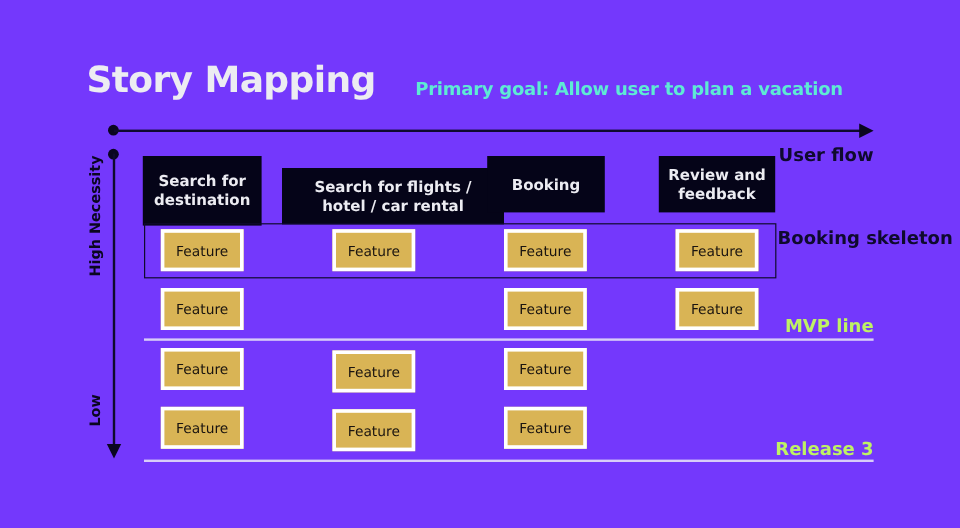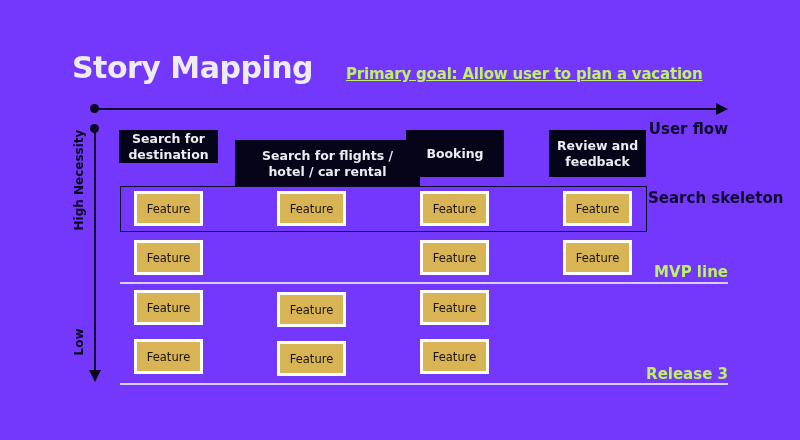--- a/index.html
+++ b/index.html
@@ -10,22 +10,22 @@
       position: relative;
     }
     .abs { position: absolute; }
     .title {
       left: 72px; top: 50px;
       font-size: 30px; font-weight: bold; color: #ececf2;
       letter-spacing: -0.5px; white-space: nowrap;
     }
     .goal {
       left: 346px; top: 65px;
-      font-size: 15px; font-weight: bold; color: #bef264;
-      white-space: nowrap; letter-spacing: -0.2px; text-decoration: underline;
+      font-size: 15px; font-weight: bold; color: #5eead4;
+      white-space: nowrap; letter-spacing: -0.2px;
     }
     .hline { background: #0f0a2e; }
     .dot { width: 9px; height: 9px; border-radius: 50%; background: #0a0620; }
     .arrow-right {
       width: 0; height: 0;
       border-top: 6px solid transparent; border-bottom: 6px solid transparent;
       border-left: 12px solid #0a0620;
     }
     .arrow-down {
       width: 0; height: 0;
@@ -71,40 +71,40 @@
 <div class="abs dot" style="left:90px; top:124px;"></div>
 <div class="abs hline" style="left:94px; top:128px; width:2px; height:243px;"></div>
 <div class="abs arrow-down" style="left:89px; top:370px;"></div>
 <div class="abs" style="left:49px; top:172px; width:60px; height:16px; display:flex; align-items:center; justify-content:center;">
   <div class="vlabel">High Necessity</div>
 </div>
 <div class="abs" style="left:49px; top:334px; width:60px; height:16px; display:flex; align-items:center; justify-content:center;">
   <div class="vlabel">Low</div>
 </div>
 
-<div class="abs step" style="left:119px; top:130px; width:99px; height:33px;">
+<div class="abs step" style="left:119px; top:130px; width:99px; height:58px;">
   <span style="padding:0 10px;">Search for destination</span>
 </div>
 <div class="abs step" style="left:235px; top:140px; width:185px; height:47px;">
   <span style="padding:0 12px;">Search for flights / hotel / car rental</span>
 </div>
 <div class="abs step" style="left:406px; top:130px; width:98px; height:47px;justify-content:center;">
   <span>Booking</span>
 </div>
 <div class="abs step" style="left:549px; top:130px; width:97px; height:47px;">
   <span style="padding:0 6px;">Review and feedback</span>
 </div>
 
 <div class="abs skeleton" style="left:120px; top:186px; width:527px; height:46px;"></div>
 <div class="abs feature" style="left:134px; top:191px;">Feature</div>
 <div class="abs feature" style="left:277px; top:191px;">Feature</div>
 <div class="abs feature" style="left:420px; top:191px;">Feature</div>
 <div class="abs feature" style="left:563px; top:191px;">Feature</div>
 <div class="abs rlabel rl-dark" style="right:72px; top:190px; width:80px;">
-  <span>Search skeleton</span>
+  <span>Booking skeleton</span>
 </div>
 
 <div class="abs feature" style="left:134px; top:240px;">Feature</div>
 <div class="abs feature" style="left:420px; top:240px;">Feature</div>
 <div class="abs feature" style="left:563px; top:240px;">Feature</div>
 <div class="abs rlabel rl-light" style="right:72px; top:264px;">MVP line</div>
 <div class="abs release-line" style="left:120px; top:282px; width:608px;"></div>
 
 <div class="abs feature" style="left:134px; top:290px;">Feature</div>
 <div class="abs feature" style="left:277px; top:292px;">Feature</div>

